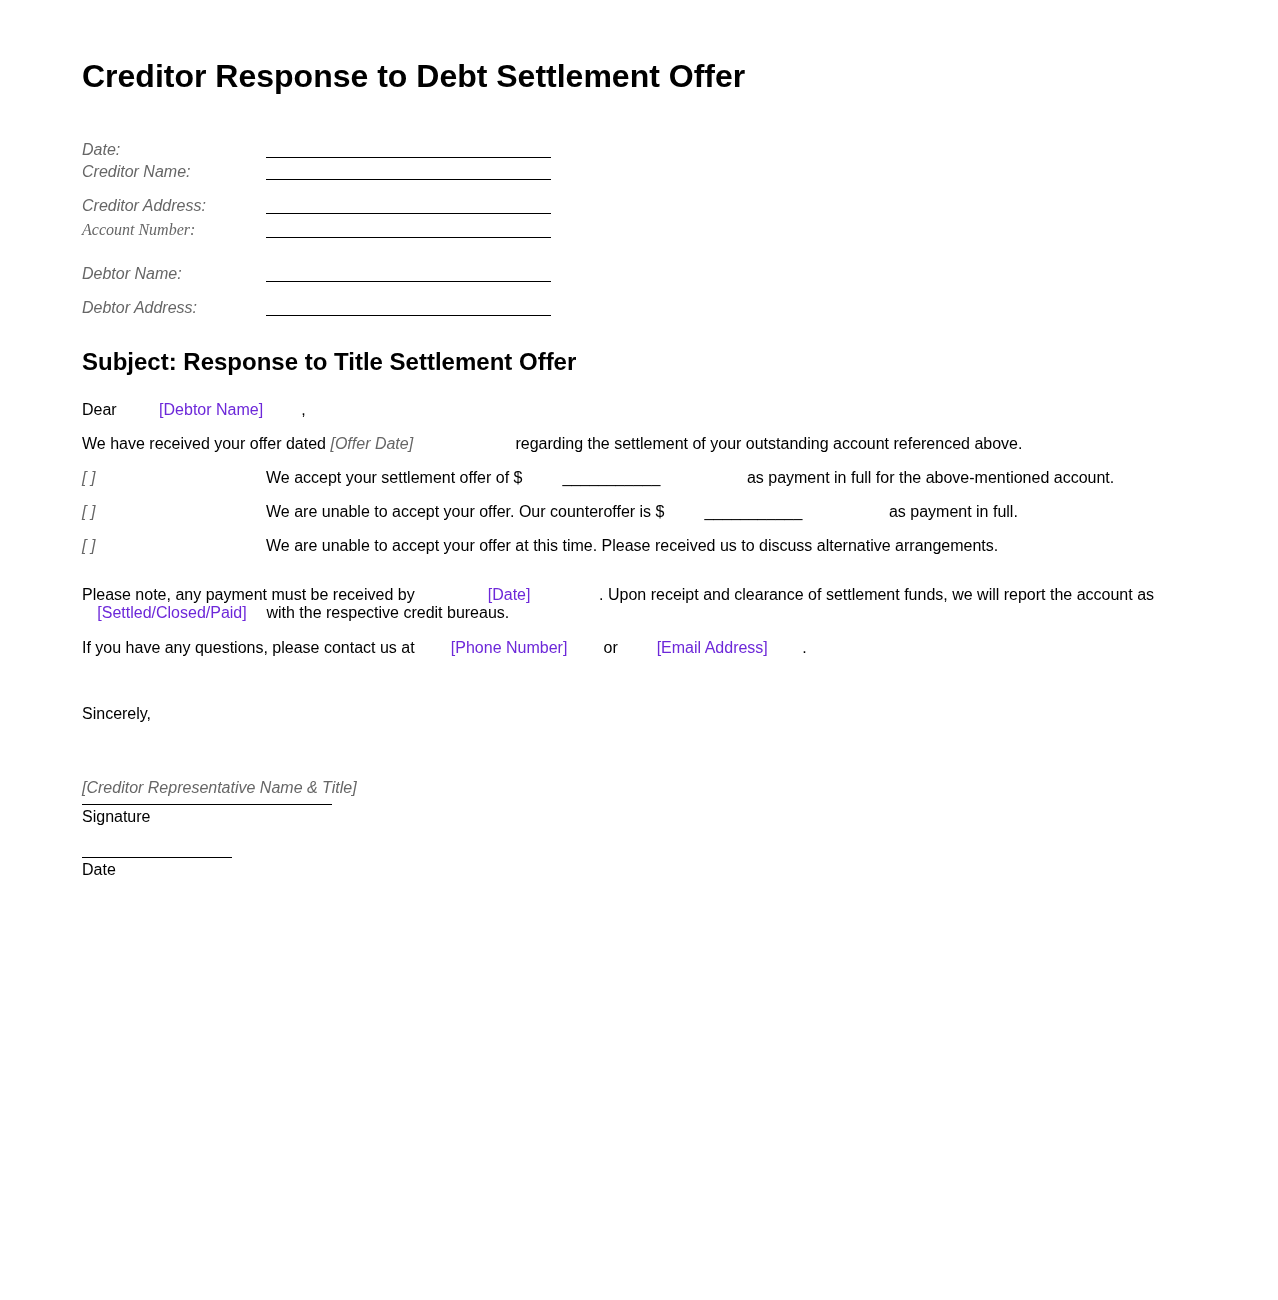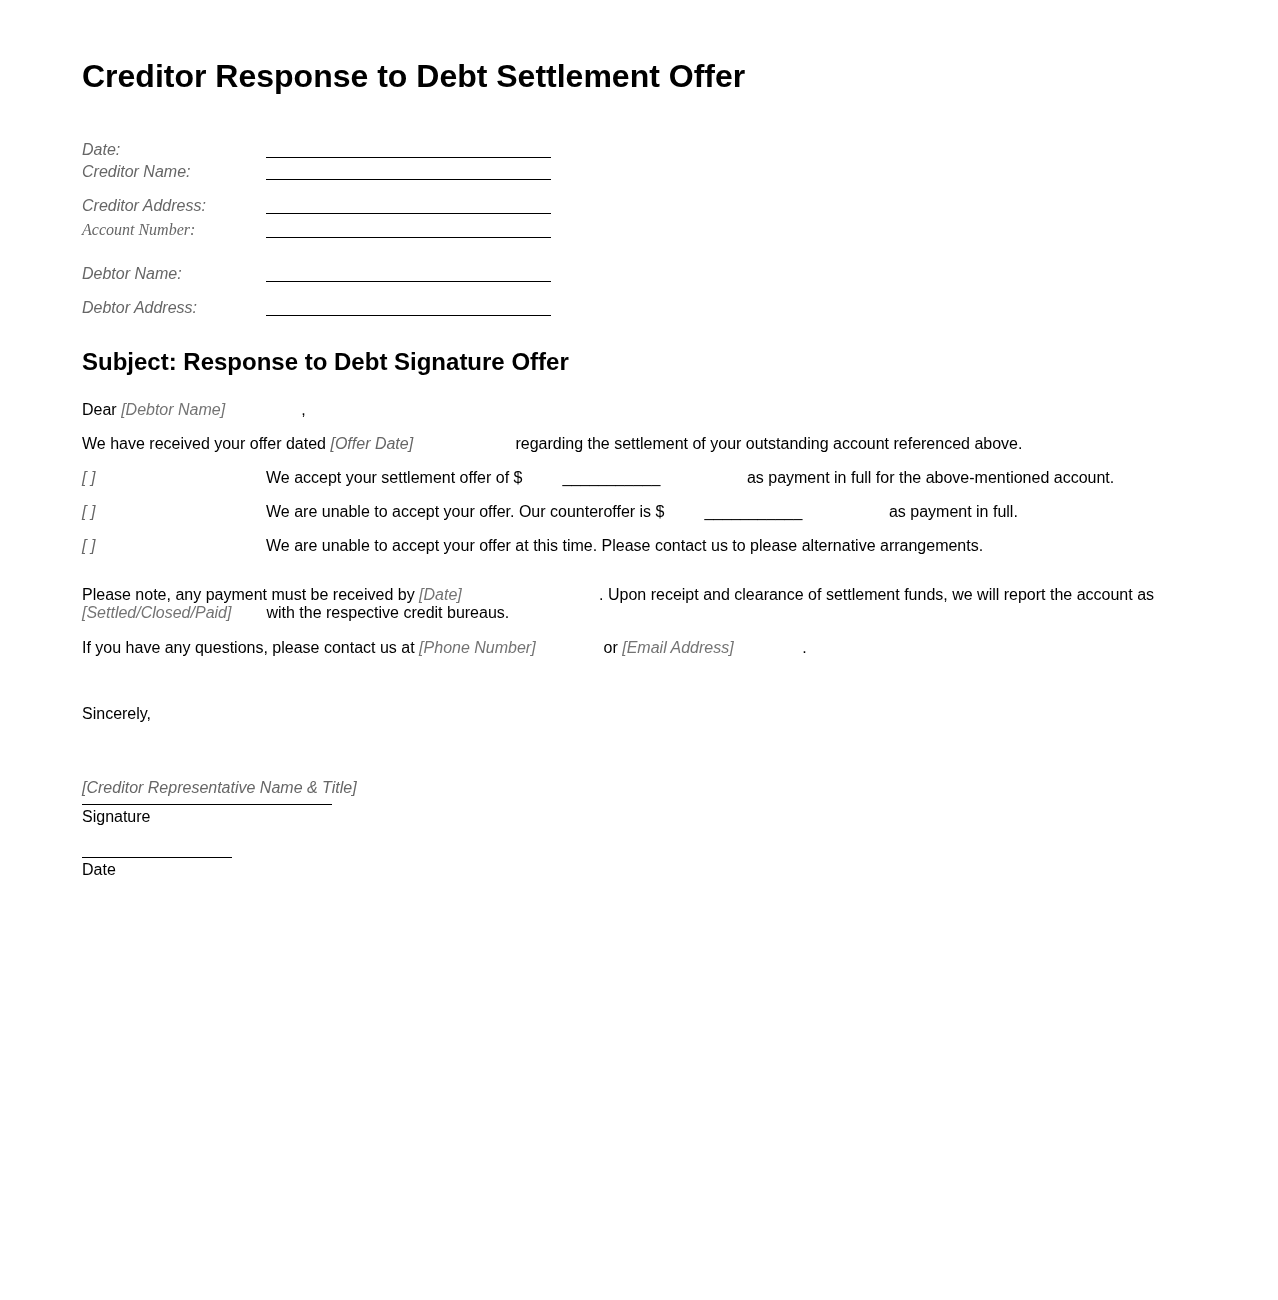--- a/index.html
+++ b/index.html
@@ -67,22 +67,22 @@
     .line {
       position: absolute;
       left: 0;
       font-size: 16px;
       white-space: nowrap;
       line-height: 19px;
     }
     .ph {
       display: inline-block;
       width: 180px;
-      font-style: italic;
-      color: #737373;
+      color: #6d28d9;
+      text-align: center;
     }
     .ph-wide {
       display: inline-block;
       width: 185px;
       font-style: italic;
       color: #666666;
     }
     .blank {
       display: inline-block;
       width: 180px;
@@ -137,31 +137,31 @@
   </div>
   <div class="field-row" style="top:265px;">
     <span class="field-label">Debtor Name:</span>
     <span class="field-line"></span>
   </div>
   <div class="field-row" style="top:299px;">
     <span class="field-label">Debtor Address:</span>
     <span class="field-line"></span>
   </div>
 
-  <h2>Subject: Response to Debt Signature Offer</h2>
+  <h2>Subject: Response to Title Settlement Offer</h2>
 
   <div class="line" style="top:400px;"><span>Dear </span><span class="ph">[Debtor Name]</span><span>,</span></div>
 
   <div class="line" style="top:434px;"><span>We have received your offer dated </span><span class="ph-wide">[Offer Date]</span><span>regarding the settlement of your outstanding account referenced above.</span></div>
 
   <div class="opt-row" style="top:468px;"><span class="opt-check">[ ]</span><span>We accept your settlement offer of $</span><span class="blank">___________</span> <span>as payment in full for the above-mentioned account.</span></div>
 
   <div class="opt-row" style="top:502px;"><span class="opt-check">[ ]</span><span>We are unable to accept your offer. Our counteroffer is $</span><span class="blank">___________</span> <span>as payment in full.</span></div>
 
-  <div class="opt-row" style="top:536px;"><span class="opt-check">[ ]</span><span>We are unable to accept your offer at this time. Please contact us to please alternative arrangements.</span></div>
+  <div class="opt-row" style="top:536px;"><span class="opt-check">[ ]</span><span>We are unable to accept your offer at this time. Please received us to discuss alternative arrangements.</span></div>
 
   <div class="line" style="top:586px; line-height:18px;"><span>Please note, any payment must be received by </span><span class="ph">[Date]</span><span>. Upon receipt and clearance of settlement funds, we will report the account as</span><br><span class="ph">[Settled/Closed/Paid]</span> <span>with the respective credit bureaus.</span></div>
 
   <div class="line" style="top:638px;"><span>If you have any questions, please contact us at </span><span class="ph">[Phone Number]</span> <span>or </span><span class="ph">[Email Address]</span><span>.</span></div>
 
   <div class="line" style="top:704px;">Sincerely,</div>
   <div class="line italic-gray" style="top:738px;">[Creditor Representative Name &amp; Title]</div>
 
   <div class="sig-line" style="top:804px; width:250px;"></div>
   <div class="line" style="top:807px;">Signature</div>

